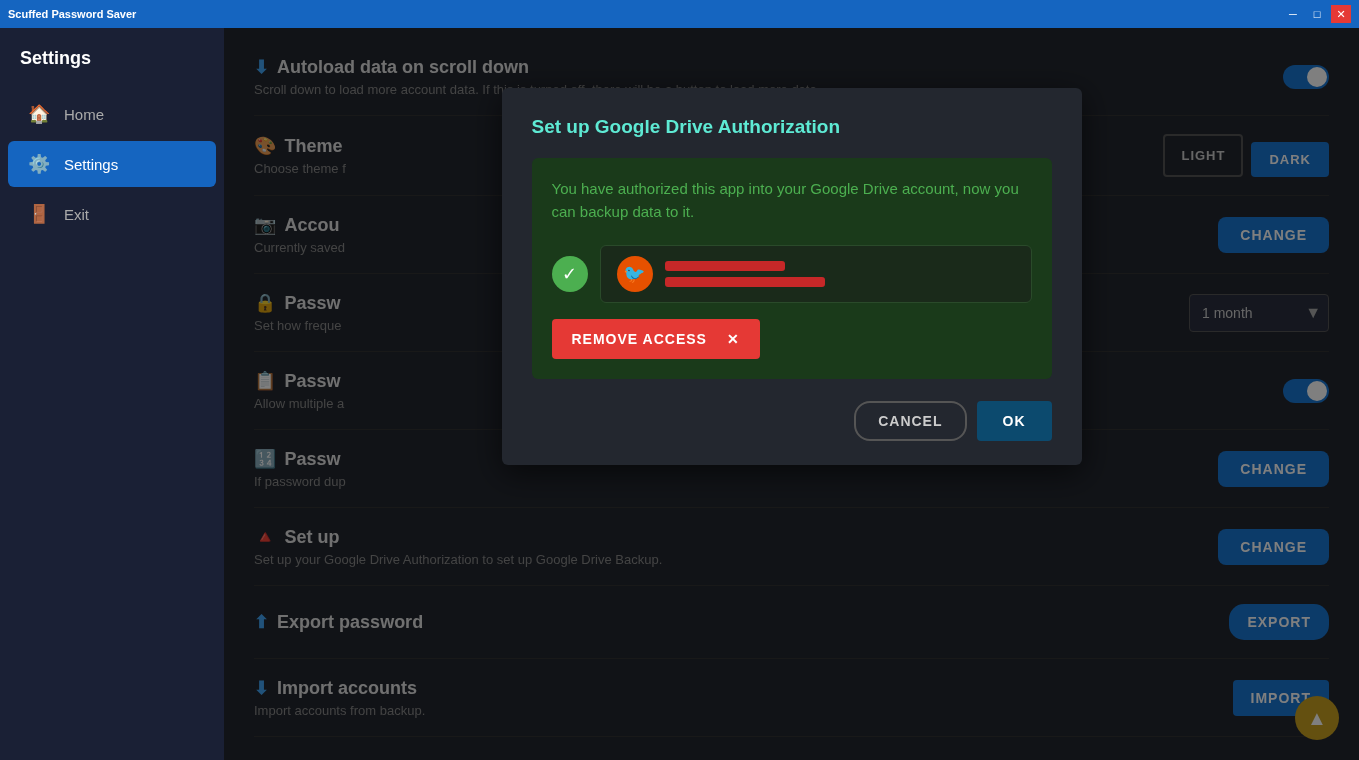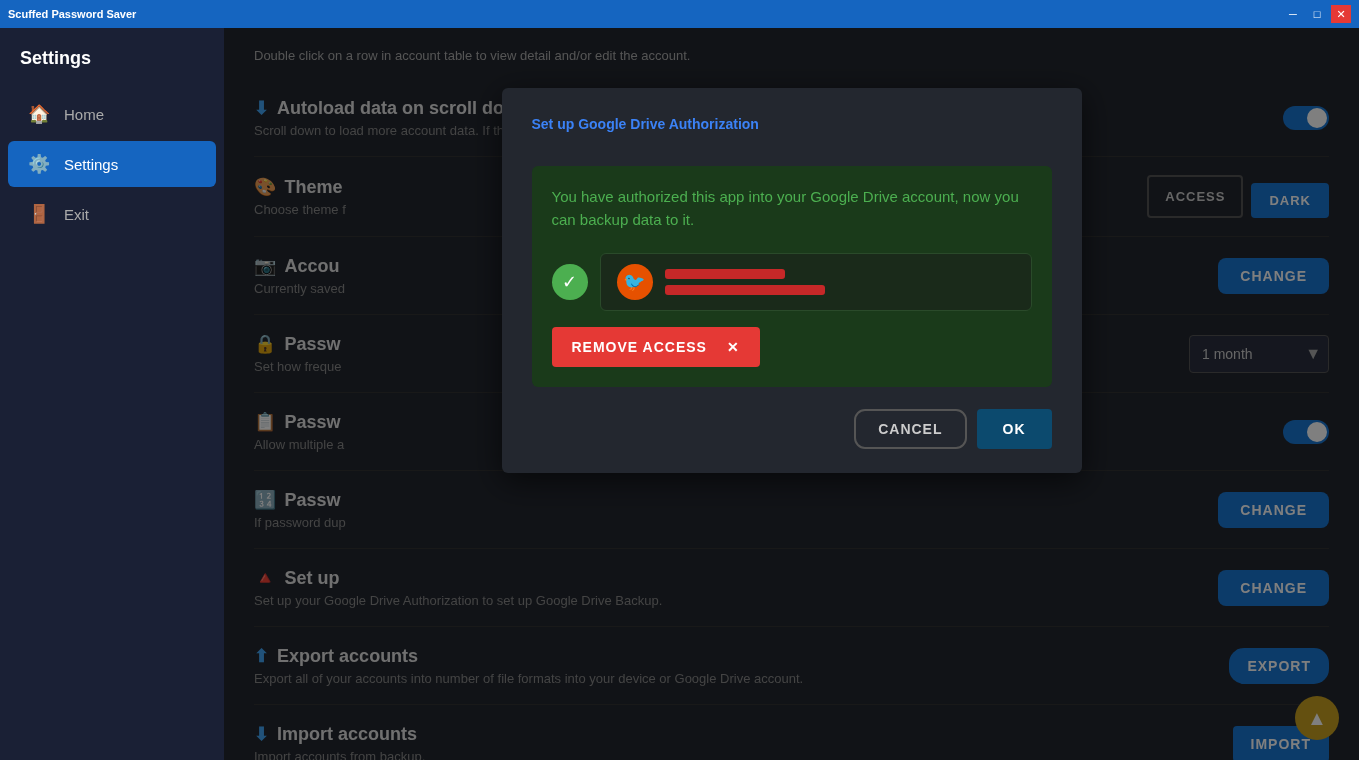--- a/index.html
+++ b/index.html
@@ -275,24 +275,24 @@
     
     .dialog {
       background: #23272f;
       border-radius: 6px;
       width: 580px;
       padding: 28px 30px 24px;
       position: relative;
       box-shadow: 0 8px 32px rgba(0,0,0,0.6);
     }
     .dialog-title {
-      color: #3b82f6;
-      font-size: 14px;
-      font-weight: 700;
-      margin-bottom: 34px;
+      color: #5eead4;
+      font-size: 19px;
+      font-weight: 700;
+      margin-bottom: 20px;
     }
     .dialog-body {
       background: #1a3a1a;
       border-radius: 6px;
       padding: 20px;
     }
     .auth-success-text {
       color: #4caf50;
       font-size: 15px;
       margin-bottom: 22px;
@@ -370,21 +370,21 @@
       display: flex;
       justify-content: flex-end;
       gap: 10px;
       margin-top: 22px;
     }
     .btn-cancel {
       background: #23272f;
       color: #ccc;
       border: 2px solid #555;
       padding: 10px 22px;
-      border-radius: 11px;
+      border-radius: 16px;
       font-size: 14px;
       font-weight: 700;
       cursor: pointer;
       letter-spacing: 1px;
     }
     .btn-ok {
       background: #0c4a6e;
       color: #fff;
       border: none;
       padding: 10px 26px;
@@ -420,21 +420,20 @@
       <span>Settings</span>
     </div>
     <div class="sidebar-item">
       <span class="sidebar-icon">🚪</span>
       <span>Exit</span>
     </div>
   </div>
 
   <div class="content-area">
     <div class="settings-list">
-      <div class="hint-text">Double click on a row in account table to view detail and/or edit the account.</div>
 
       <div class="setting-row">
         <div class="setting-info">
           <div class="setting-title">
             <span class="setting-icon">⬇</span>
             <span>Autoload data on scroll down</span>
           </div>
           <div class="setting-desc">Scroll down to load more account data. If this is turned off, there will be a button to load more data.</div>
         </div>
         <div class="toggle">
@@ -444,21 +443,21 @@
 
       <div class="setting-row">
         <div class="setting-info">
           <div class="setting-title">
             <span class="setting-icon">🎨</span>
             <span>Theme</span>
           </div>
           <div class="setting-desc">Choose theme f</div>
         </div>
         <div class="theme-controls">
-          <button class="btn-theme">ACCESS</button>
+          <button class="btn-theme">LIGHT</button>
           <button class="btn-theme active">DARK</button>
         </div>
       </div>
 
       <div class="setting-row">
         <div class="setting-info">
           <div class="setting-title">
             <span class="setting-icon">📷</span>
             <span>Accou</span>
           </div>
@@ -519,23 +518,22 @@
           </div>
           <div class="setting-desc">Set up your Google Drive Authorization to set up Google Drive Backup.</div>
         </div>
         <button class="btn-change">CHANGE</button>
       </div>
 
       <div class="setting-row">
         <div class="setting-info">
           <div class="setting-title">
             <span class="setting-icon">⬆</span>
-            <span>Export accounts</span>
-          </div>
-          <div class="setting-desc">Export all of your accounts into number of file formats into your device or Google Drive account.</div>
+            <span>Export password</span>
+          </div>
         </div>
         <button class="btn-export">EXPORT</button>
       </div>
 
       <div class="setting-row">
         <div class="setting-info">
           <div class="setting-title">
             <span class="setting-icon">⬇</span>
             <span>Import accounts</span>
           </div>

